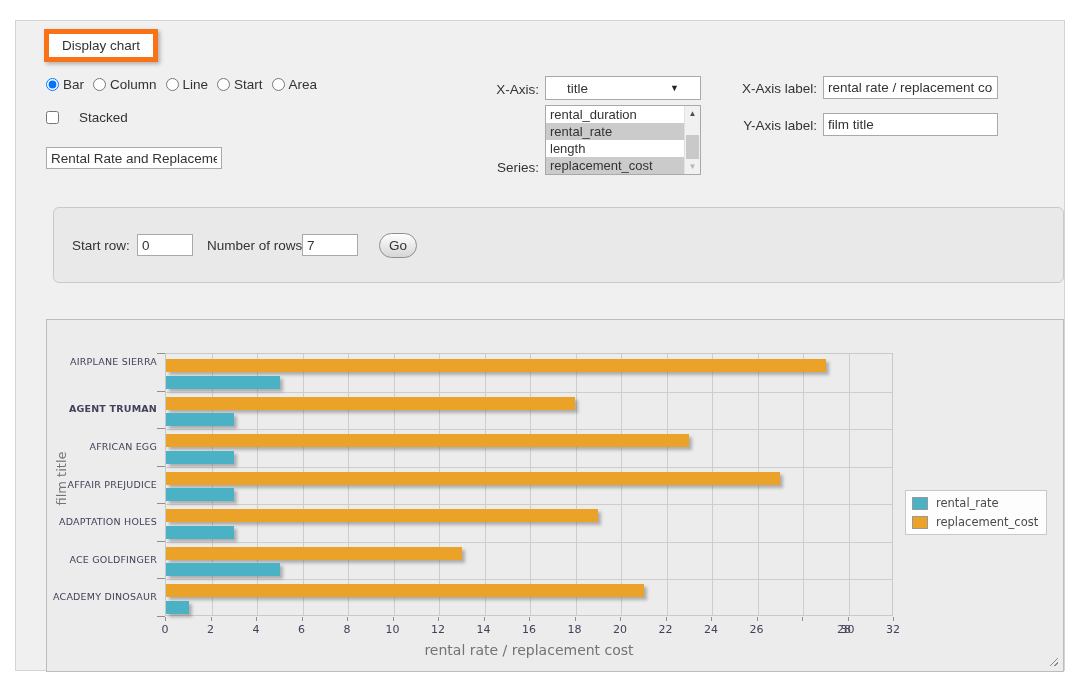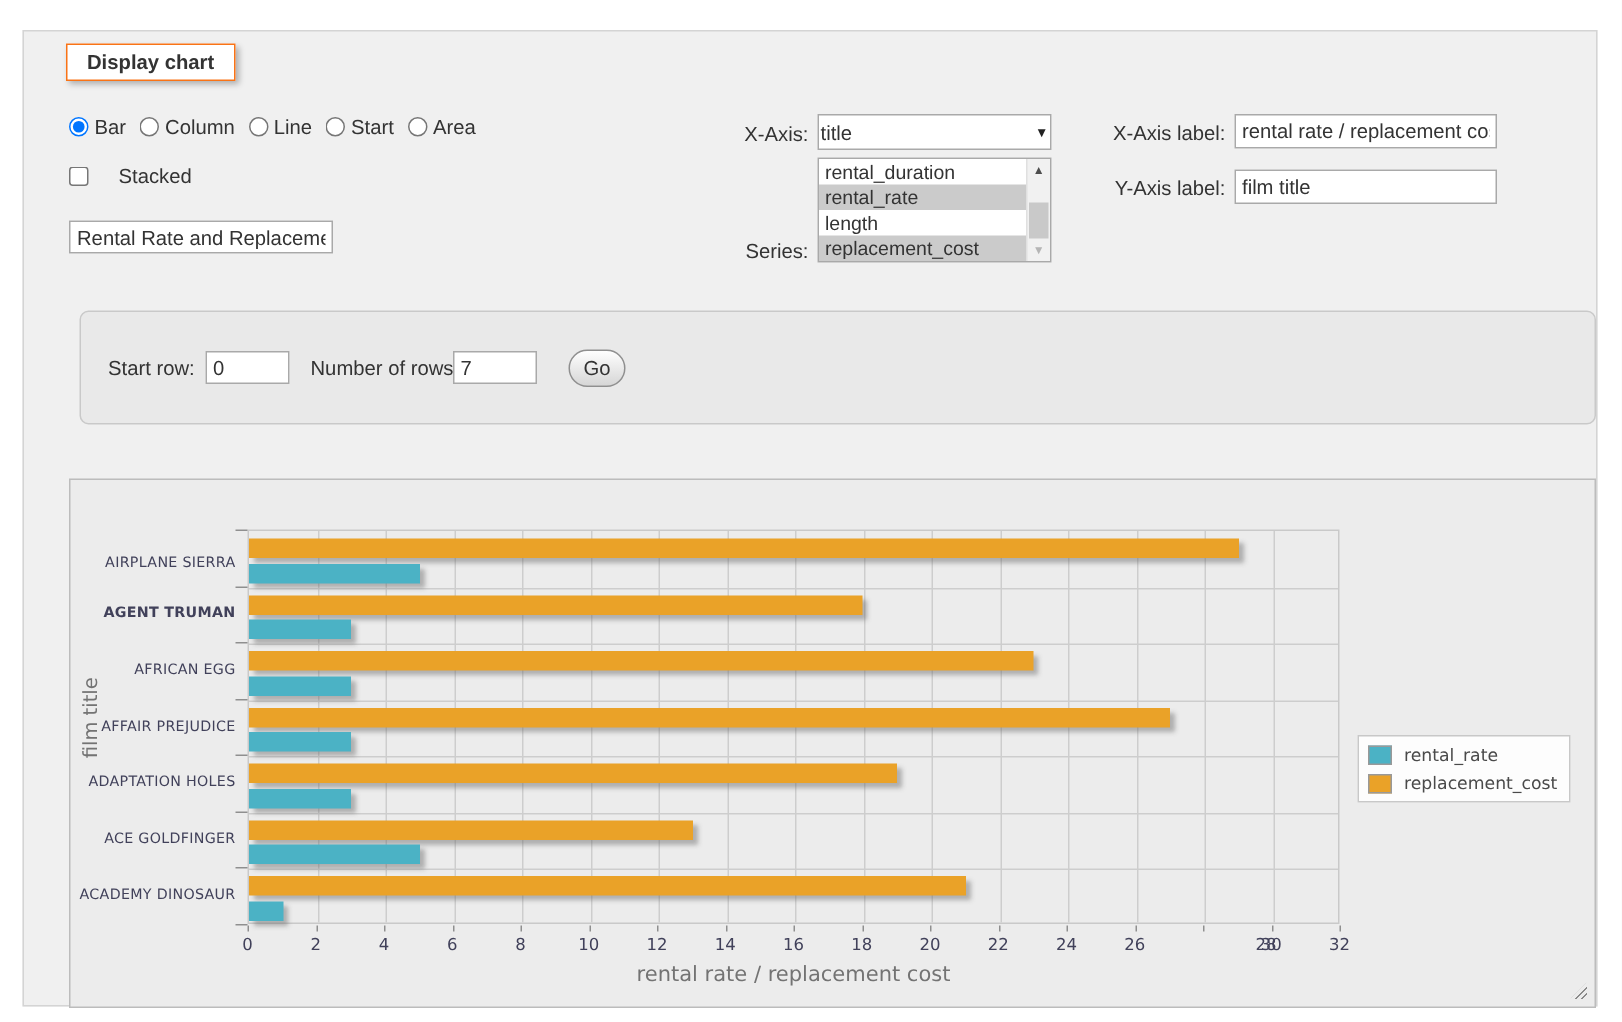--- a/index.html
+++ b/index.html
@@ -4,36 +4,36 @@
 <style>
   * { margin:0; padding:0; box-sizing:border-box; }
   html,body { width:1081px; height:681px; background:#ffffff;
     font-family:"Liberation Sans", sans-serif; color:#333; font-size:13.5px; }
   .abs { position:absolute; }
 
   
   #fieldset { left:15px; top:20px; width:1050px; height:651px;
     background:#f0f0f0; border:1px solid #d4d4d4; }
   #legend-box { left:28px; top:8px; padding:4px 13px; background:#fff;
-    border:1px solid #f97316; box-shadow:2px 2px 4px rgba(0,0,0,0.28);
-    font-weight:bold; font-size:13.5px; color:#333; z-index:5; }
+    border:5px solid #f97316; box-shadow:2px 2px 4px rgba(0,0,0,0.28);
+    font-weight:normal; font-size:13.5px; color:#333; z-index:5; }
 
   
   #radio-group { left:30px; top:56px; display:flex; gap:9px; align-items:center; }
   .radio-item { display:flex; align-items:center; gap:4px; cursor:default; }
   #stacked-row { left:30px; top:89px; display:flex; align-items:center; gap:20px; }
   input[type=text] { border:1px solid #a9a9a9; background:#fff; font:13.5px "Liberation Sans",sans-serif;
     color:#333; padding:2px 4px; }
   #title-input { left:30px; top:126px; width:176px; height:22px; }
 
   .form-label { color:#333; }
   #xaxis-label { left:420px; top:61px; width:103px; text-align:right; }
   #xaxis-select { left:529px; top:55px; width:156px; height:24px; background:#fff;
     border:1px solid #a9a9a9; display:flex; align-items:center;
-    justify-content:space-between; padding:0 1px; }
+    justify-content:space-between; padding:0 21px; }
   #xaxis-select .chev { font-size:9px; color:#222; }
 
   #series-label { left:420px; top:139px; width:103px; text-align:right; }
   #series-listbox { left:529px; top:84px; width:156px; height:70px;
     background:#fff; border:1px solid #a9a9a9; overflow:hidden; }
   #series-items { position:absolute; left:0; top:0; right:16px; bottom:0; }
   .list-item { height:17px; line-height:17px; padding-left:4px; font-size:13px;
     white-space:nowrap; }
   .list-item.selected { background:#cbcbcb; }
   #listbox-scrollbar { position:absolute; right:0; top:0; bottom:0; width:16px;
@@ -249,21 +249,21 @@
       <div class="x-tick-mark abs" style="left: 846px;"></div>
       <div class="x-tick-label abs" style="left: 846px;">32</div>
       <div class="y-tick-mark abs" style="top: 33px;"></div>
       <div class="y-tick-mark abs" style="top: 70.5714px;"></div>
       <div class="y-tick-mark abs" style="top: 108.143px;"></div>
       <div class="y-tick-mark abs" style="top: 145.714px;"></div>
       <div class="y-tick-mark abs" style="top: 183.286px;"></div>
       <div class="y-tick-mark abs" style="top: 220.857px;"></div>
       <div class="y-tick-mark abs" style="top: 258.429px;"></div>
       <div class="y-tick-mark abs" style="top: 296px;"></div>
-      <div class="cat-label abs" style="top: 50px;">AIRPLANE SIERRA</div>
+      <div class="cat-label abs" style="top: 36px;">AIRPLANE SIERRA</div>
       <div class="cat-label abs" style="top: 83.3571px; font-weight: bold;">AGENT TRUMAN</div>
       <div class="cat-label abs" style="top: 120.929px;">AFRICAN EGG</div>
       <div class="cat-label abs" style="top: 158.5px;">AFFAIR PREJUDICE</div>
       <div class="cat-label abs" style="top: 196.071px;">ADAPTATION HOLES</div>
       <div class="cat-label abs" style="top: 233.643px;">ACE GOLDFINGER</div>
       <div class="cat-label abs" style="top: 271.214px;">ACADEMY DINOSAUR</div>
     </div>
 
 </div>
 

